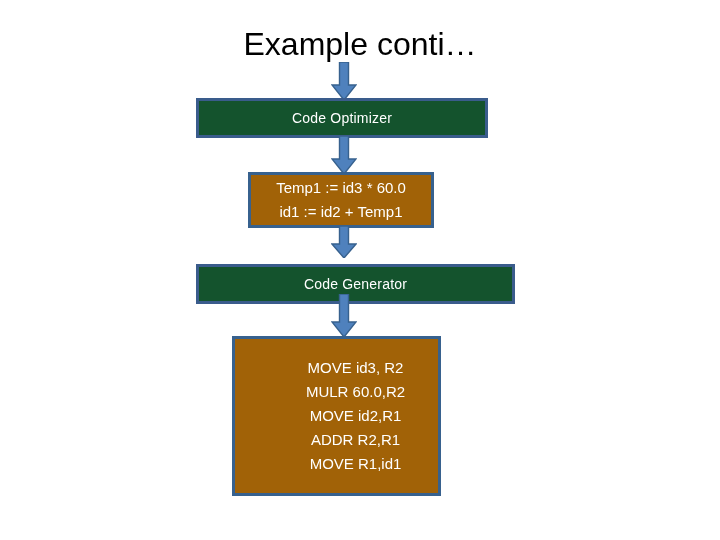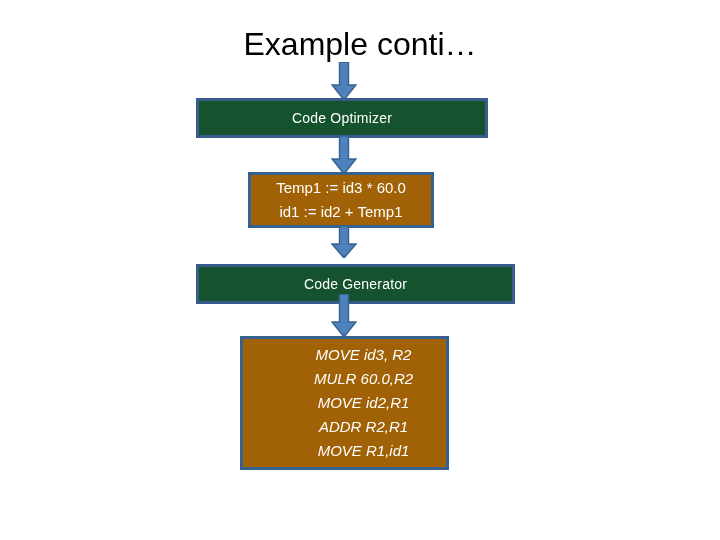--- a/index.html
+++ b/index.html
@@ -73,21 +73,21 @@
   .arrow {
     position: absolute;
     width: 26px;
   }
   .arrow svg { display: block; }
 
   
   #box-optimizer  { left:196px; top:98px;  width:292px; height:40px; }
   #box-ir         { left:248px; top:172px; width:186px; height:56px; }
   #box-generator  { left:196px; top:256px; width:319px; height:40px;margin-top:8px; }
-  #box-target     { left:240px; top:336px; width:209px; height:134px;font-style:italic; }
+  #box-target     { left:232px; top:336px; width:209px; height:160px; }
 
   #arrow-1 { left:331px; top:62px;  height:38px; }
   #arrow-2 { left:331px; top:136px; height:38px; }
   #arrow-3 { left:331px; top:226px; height:32px; }
   #arrow-4 { left:331px; top:294px; height:44px; }
 </style>
 </head>
 <body>
 
 <div id="slide">

